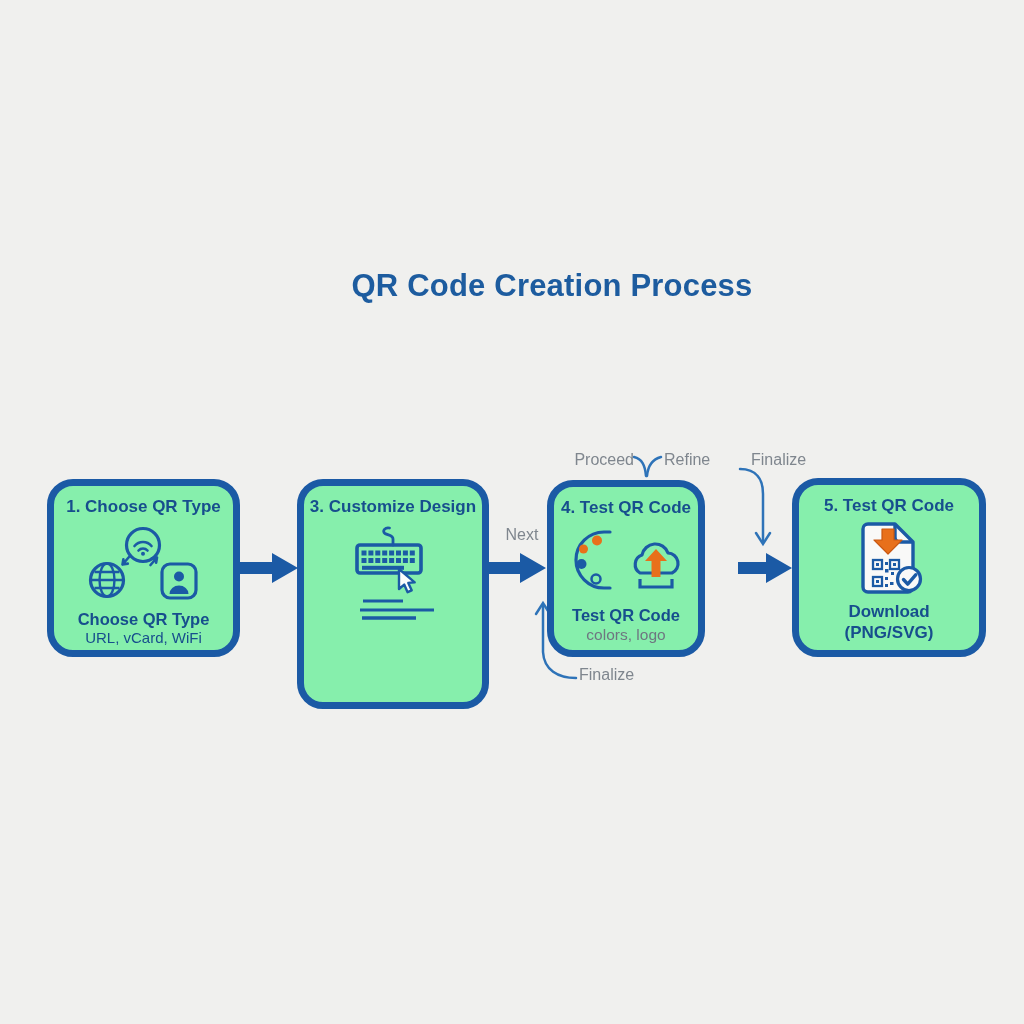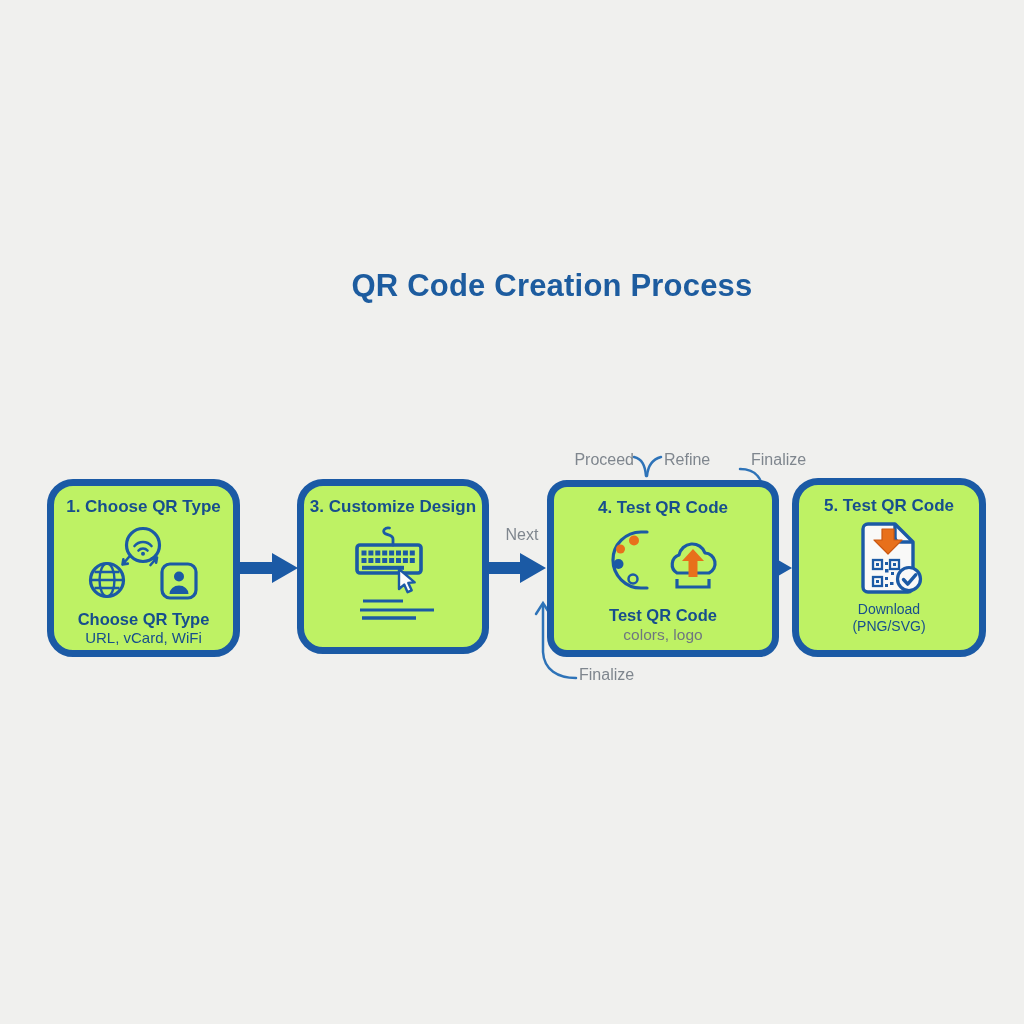--- a/index.html
+++ b/index.html
@@ -10,42 +10,42 @@
   }
   .header { position:absolute; top:268px; left:0; width:1024px; text-align:center;padding-left:40px; }
   .title  { margin:0; font-size:31px; font-weight:bold; color:#1d5c9f; letter-spacing:0.2px; }
   .subtitle { margin-top:10px; font-size:20px; color:#6b7178; }
 
   .connector-layer { position:absolute; left:0; top:0; width:1024px; height:1024px; pointer-events:none; }
 
   .step {
     position:absolute; box-sizing:border-box;
     border:7px solid #1b5aa5; border-radius:26px;
-    background:#bef264;
+    background:#86efac;
     display:flex; flex-direction:column; align-items:center;
     text-align:center;
   }
   .step-title { font-size:17px; font-weight:bold; color:#174e8d; margin-top:12px; line-height:1.1; }
   .icon-wrap { display:flex; align-items:center; justify-content:center; }
   .caption   { font-size:16.5px; font-weight:bold; color:#174e8d; line-height:1.2; }
   .sub-blue  { font-size:15px; color:#174e8d; line-height:1.25; }
   .sub-gray  { font-size:15.5px; color:#6e7680; line-height:1.25; }
-  .cap-big   { font-size:14px; font-weight:normal; color:#174e8d; line-height:1.25; }
+  .cap-big   { font-size:17px; font-weight:bold; color:#174e8d; line-height:1.25; }
 
   .connector-label { position:absolute; font-size:16px; color:#7f868e; white-space:nowrap; }
   .lbl-next     { left:494px; top:526px; width:56px; text-align:center; }
   .lbl-proceed  { left:556px; top:451px; width:78px; text-align:right; }
   .lbl-refine   { left:664px; top:451px; }
   .lbl-fin-top  { left:751px; top:451px; }
   .lbl-fin-bot  { left:579px; top:666px; }
 
   
   .box1 { left:47px;  top:479px; width:193px; height:178px; }
-  .box2 { left:297px; top:479px; width:192px; height:175px; }
-  .box3 { left:547px; top:480px; width:232px; height:177px;border-radius:20px; }
+  .box2 { left:297px; top:479px; width:192px; height:230px; }
+  .box3 { left:547px; top:480px; width:158px; height:177px; }
   .box4 { left:792px; top:478px; width:194px; height:179px; }
 </style>
 </head>
 <body>
 
 <div class="canvas">
 
   <div class="header">
     <h1 class="title">QR Code Creation Process</h1>
   </div>

